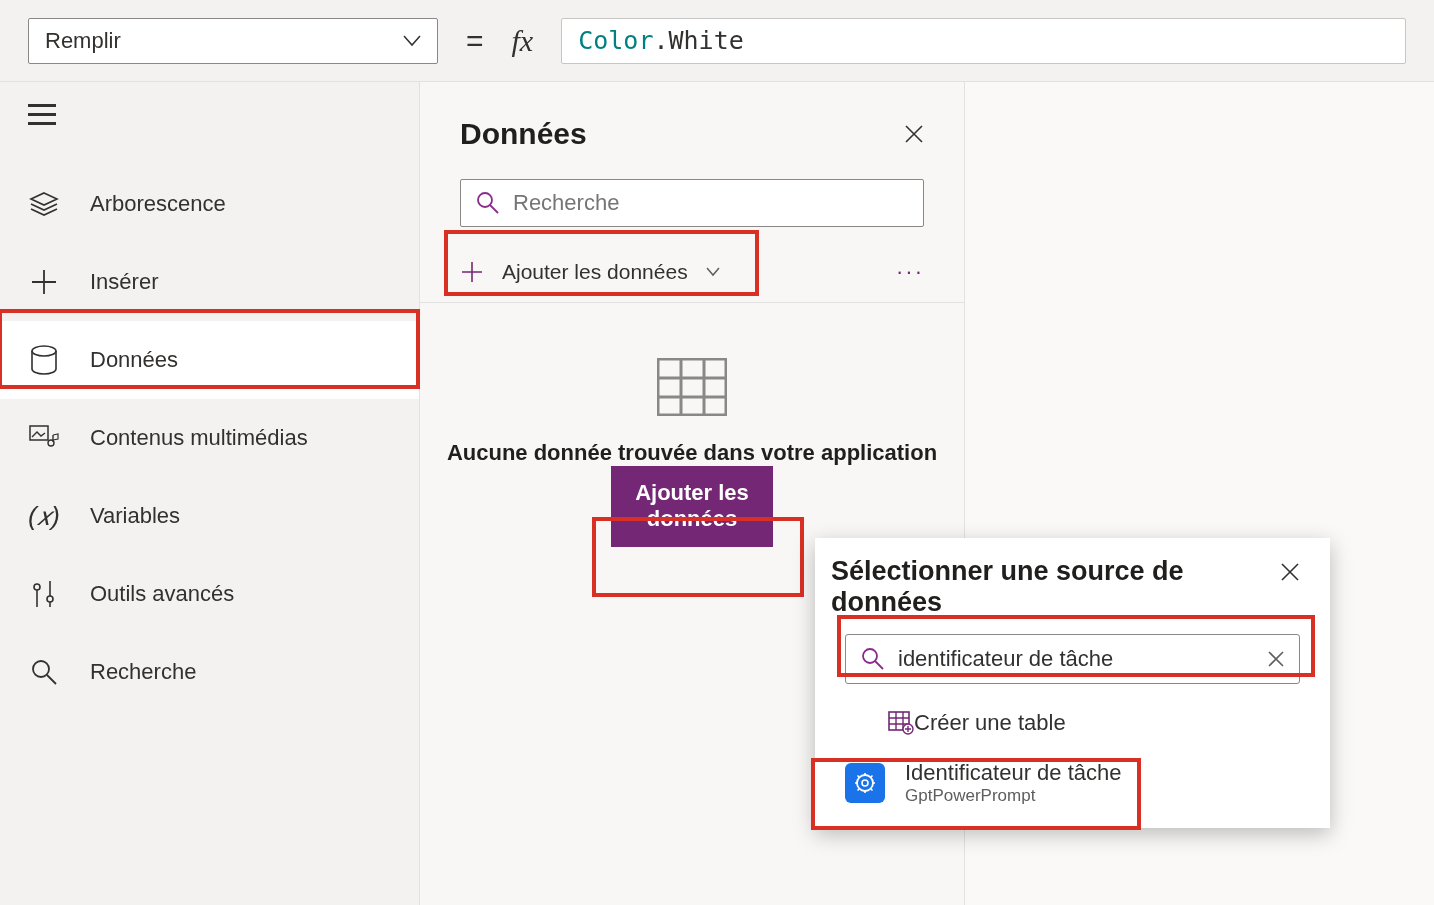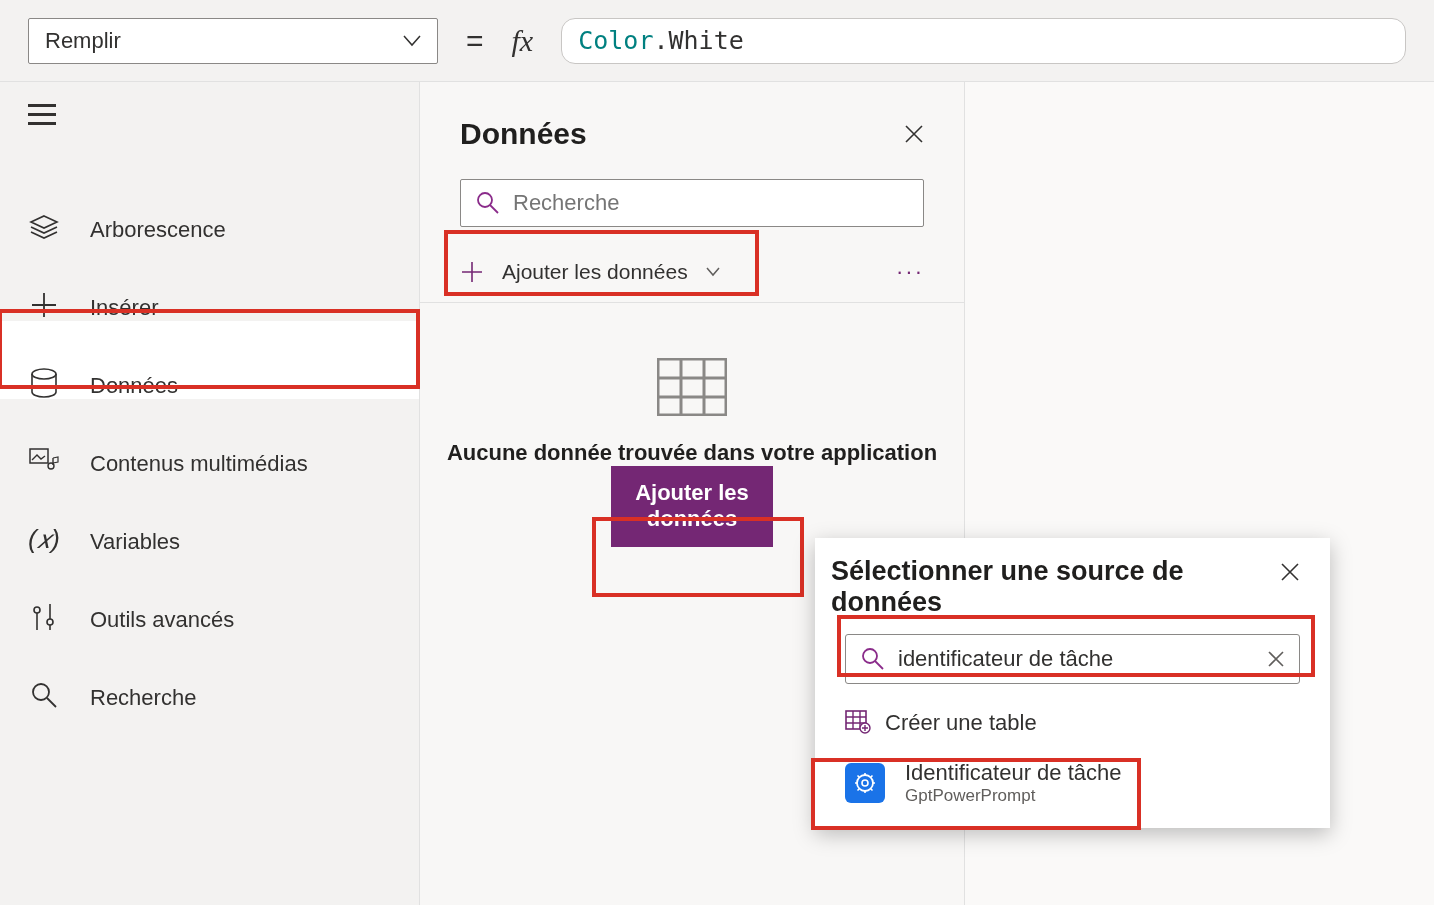--- a/index.html
+++ b/index.html
@@ -4,33 +4,33 @@
 <style>
   * { box-sizing: border-box; margin: 0; padding: 0; }
   html, body { width: 1434px; height: 905px; font-family: "Segoe UI", Arial, sans-serif; background: #faf9f8; overflow: hidden; color: #323130; }
 
   
   .formula-bar { display: flex; align-items: center; height: 82px; padding: 18px 28px 18px 28px; gap: 28px; background: #f3f2f1; border-bottom: 1px solid #e1e1e1; }
   .property-select { width: 410px; height: 46px; border: 1px solid #8a8886; background: #fff; display: flex; align-items: center; justify-content: space-between; padding: 0 16px; font-size: 22px; border-radius: 2px; }
   .property-select .chev { font-size: 18px; color: #323130; }
   .eq { font-size: 30px; color: #323130; font-weight: 300; }
   .fx { font-size: 30px; font-style: italic; font-family: serif; color: #323130; }
-  .formula-input { flex: 1; height: 46px; border: 1px solid #c8c6c4; background: #fff; display: flex; align-items: center; padding: 0 16px; font-family: Consolas, monospace; font-size: 25px; border-radius: 14px; }
+  .formula-input { flex: 1; height: 46px; border: 1px solid #c8c6c4; background: #fff; display: flex; align-items: center; padding: 0 16px; font-family: Consolas, monospace; font-size: 25px; border-radius: 2px; }
   .tok-type { color: #008080; }
   .tok-dot { color: #323130; }
   .tok-member { color: #323130; }
 
   .content { display: flex; height: calc(100% - 82px); }
 
   
   .rail { width: 420px; background: #f3f2f1; border-right: 1px solid #e1e1e1; padding-top: 22px; position: relative; }
   .hamburger { display: flex; flex-direction: column; gap: 6px; margin-left: 28px; cursor: pointer; width: 32px; }
   .hamburger span { display: block; height: 3px; width: 28px; background: #323130; }
   .rail-items { margin-top: 40px; }
-  .rail-item { display: flex; align-items: flex-end; height: 78px; padding-left: 28px; gap: 30px; font-size: 22px; color: #323130; cursor: pointer; }
+  .rail-item { display: flex; align-items: center; height: 78px; padding-left: 28px; gap: 30px; font-size: 22px; color: #323130; cursor: pointer; }
   .rail-item .icon { width: 32px; height: 32px; display: flex; align-items: center; justify-content: center; }
   .rail-item.active { background: #fff; }
   .red-box-1 { position: absolute; left: -2px; top: 227px; width: 422px; height: 80px; border: 4px solid #d93025; pointer-events: none; }
 
   
   .data-panel { width: 545px; background: #f8f7f6; border-right: 1px solid #e1e1e1; padding: 0 0 0 0; position: relative; }
   .dp-header { display: flex; align-items: center; justify-content: space-between; padding: 35px 40px 18px 40px; }
   .dp-title { font-size: 30px; font-weight: 700; color: #201f1e; }
   .dp-close { font-size: 22px; color: #323130; cursor: pointer; }
   .dp-search { margin: 10px 40px 14px 40px; height: 48px; border: 1px solid #8a8886; background: #fff; display: flex; align-items: center; padding: 0 14px; gap: 12px; border-radius: 2px; }
@@ -55,21 +55,21 @@
 
   
   .flyout { position: absolute; left: 815px; top: 538px; width: 515px; background: #fff; box-shadow: 0 6px 20px rgba(0,0,0,0.25); z-index: 50; padding-bottom: 10px; }
   .fly-head { display: flex; align-items: flex-start; justify-content: space-between; padding: 18px 30px 6px 16px; }
   .fly-title { font-size: 27px; font-weight: 700; color: #201f1e; line-height: 1.15; max-width: 370px; }
   .fly-close { font-size: 22px; color: #323130; cursor: pointer; margin-top: 6px; }
   .fly-search { margin: 10px 30px 14px 30px; height: 50px; border: 1px solid #8a8886; border-radius: 3px; display: flex; align-items: center; padding: 0 14px; gap: 12px; }
   .fly-search input { border: none; outline: none; font-size: 22px; flex: 1; background: transparent; color: #323130; }
   .fly-search .clear { font-size: 20px; color: #605e5c; cursor: pointer; }
   .red-box-4 { position: absolute; left: 22px; top: 77px; width: 478px; height: 62px; border: 4px solid #d93025; pointer-events: none; }
-  .fly-create { display: flex; align-items: flex-start; gap: 14px; padding: 12px 30px 12px 30px; font-size: 22px; color: #323130; cursor: pointer; }
+  .fly-create { display: flex; align-items: center; padding: 12px 30px 12px 30px; font-size: 22px; color: #323130; cursor: pointer; margin-left: 43px; }
   .fly-create .icon { color: #742774; }
   .fly-result { display: flex; align-items: center; gap: 20px; padding: 12px 30px; cursor: pointer; }
   .fly-result .badge { width: 40px; height: 40px; background: #1a73e8; border-radius: 6px; display: flex; align-items: center; justify-content: center; color: #fff; }
   .fly-result .txt .name { font-size: 22px; color: #323130; }
   .fly-result .txt .sub { font-size: 17px; color: #605e5c; }
   .red-box-5 { position: absolute; left: -4px; top: 220px; width: 330px; height: 72px; border: 4px solid #d93025; pointer-events: none; }
 
   svg { display: block; }
 </style>
 </head>

